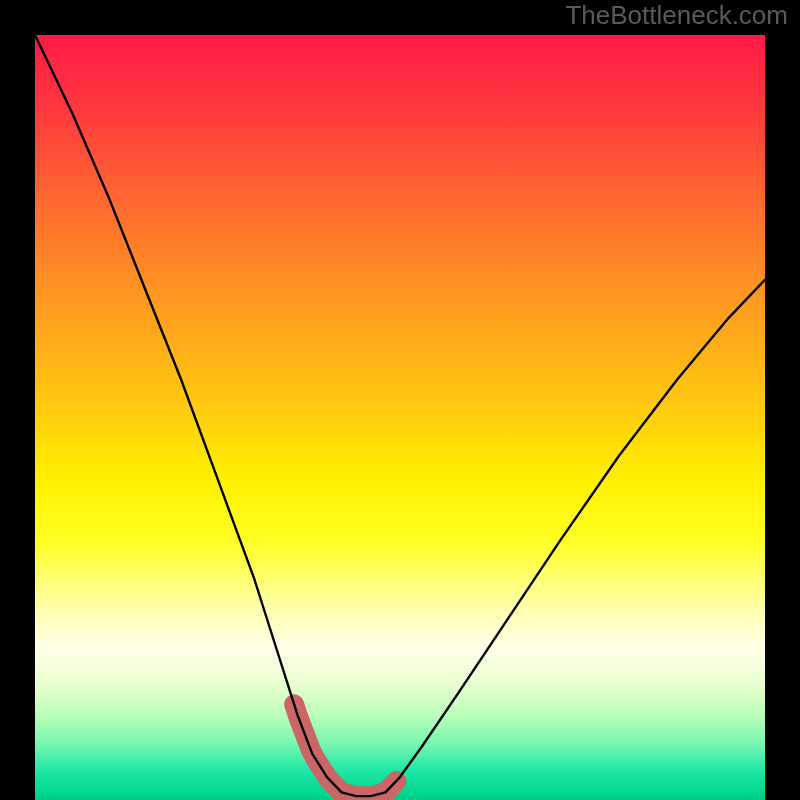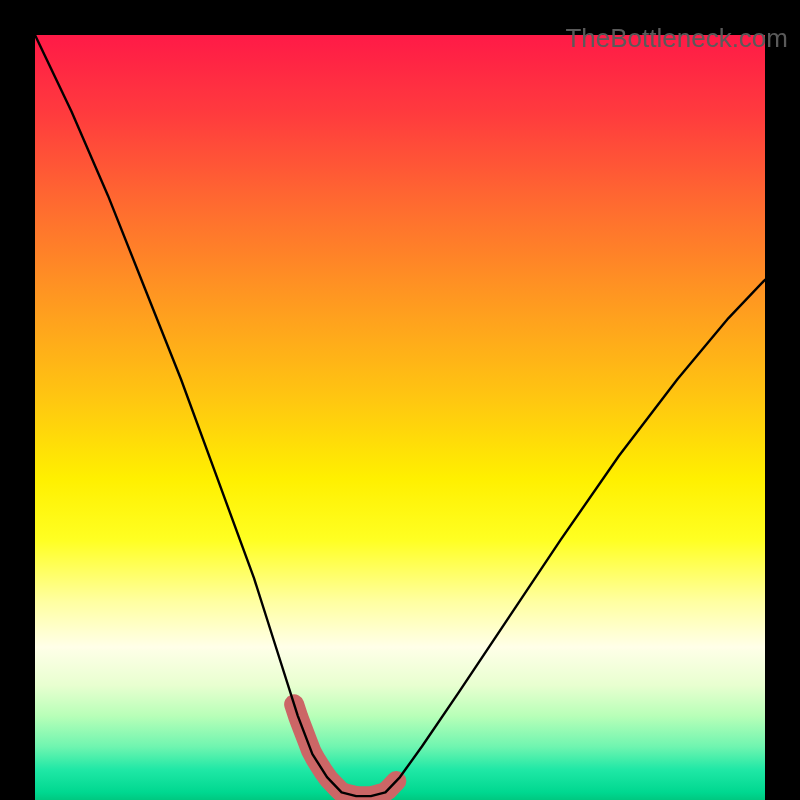--- a/index.html
+++ b/index.html
@@ -6,21 +6,21 @@
   body {
     width: 800px;
     height: 800px;
     background: #000;
     position: relative;
     overflow: hidden;
     font-family: Arial, Helvetica, sans-serif;
   }
   .watermark {
     position: absolute;
-    top: 23px;
+    top: 0;
     right: 12px;
     color: #5a5a5a;
     font-size: 26px;
     z-index: 10;
     user-select: none;
   }
   .plot-area {
     position: absolute;
     top: 35px;
     left: 35px;

